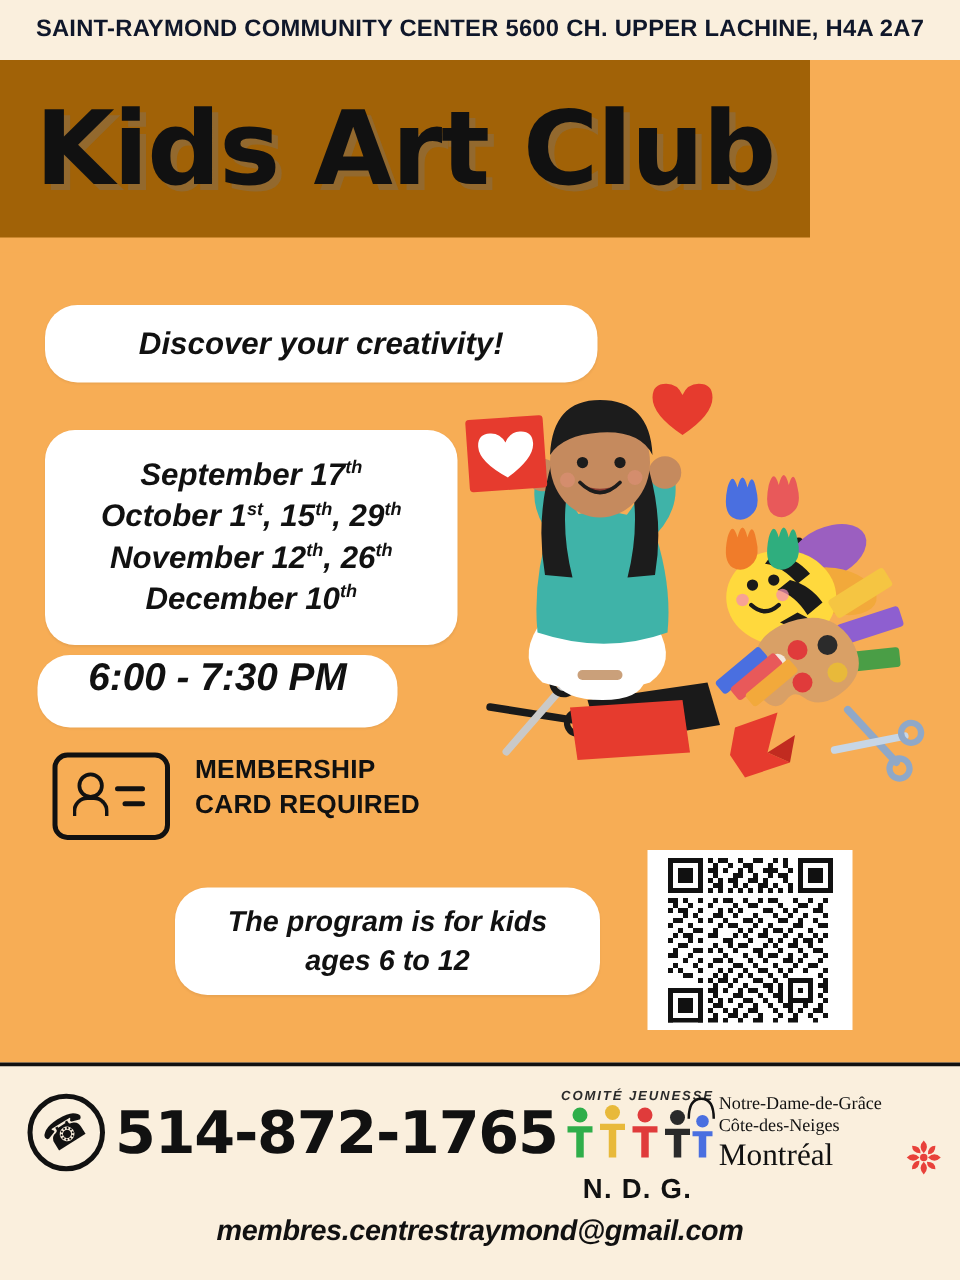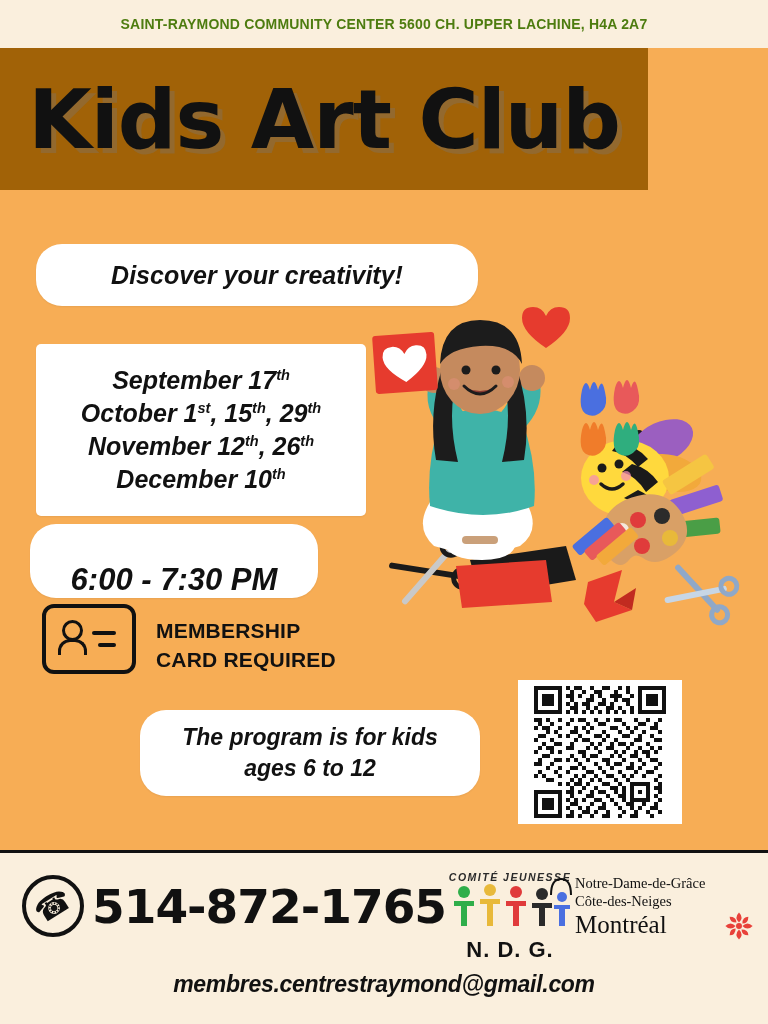--- a/index.html
+++ b/index.html
@@ -26,24 +26,24 @@
     position: absolute;
     top: 0; left: 0;
     width: 768px;
     height: 48px;
     background: #FAEFDD;
     display: flex;
     align-items: center;
     justify-content: center;
   }
   .header-band .addr {
-    font-size: 14px;
+    font-size: 19px;
     font-weight: bold;
     letter-spacing: 0.2px;
-    color: #4d7c0f;
+    color: #0f172a;
     text-align: left;
     white-space: nowrap;
   }
   
   .title-block {
     position: absolute;
     top: 48px; left: 0;
     width: 648px;
     height: 142px;
     background: #a16207;
@@ -85,48 +85,48 @@
   #discover-pill {
     left: 36px; top: 42px;
     width: 442px; height: 62px;
     display: flex; align-items: center; justify-content: center;
   }
   #discover-pill .txt { font-size: 25px; }
   
   #dates-pill {
     left: 36px; top: 142px;
     width: 330px; height: 172px;
-    border-radius: 5px;
+    border-radius: 24px;
     display: flex; flex-direction: column;
     align-items: center; justify-content: center;
     padding: 4px 6px;
     box-sizing: border-box;
   }
   .date-line {
     font-style: italic;
     font-weight: bold;
     font-size: 25px;
     color: #111;
     line-height: 1.32;
     white-space: nowrap;
   }
   .date-line sup { font-size: 0.58em; vertical-align: super; }
   
   #time-pill {
     left: 30px; top: 322px;
-    width: 288px; height: 74px;
-    display: flex; align-items: flex-end; justify-content: center;
+    width: 288px; height: 58px;
+    display: flex; align-items: flex-start; justify-content: center;
   }
   #time-pill .txt { font-size: 31px; }
   
   #membership-row {
     position: absolute;
     left: 42px; top: 400px;
     width: 360px; height: 72px;
-    display: flex; align-items: flex-end;
+    display: flex; align-items: flex-start;
   }
   .card-icon {
     width: 86px; height: 62px;
     border: 4px solid #111;
     border-radius: 12px;
     position: relative;
     flex: 0 0 auto;
     background: transparent;
   }
   .card-icon .head {

